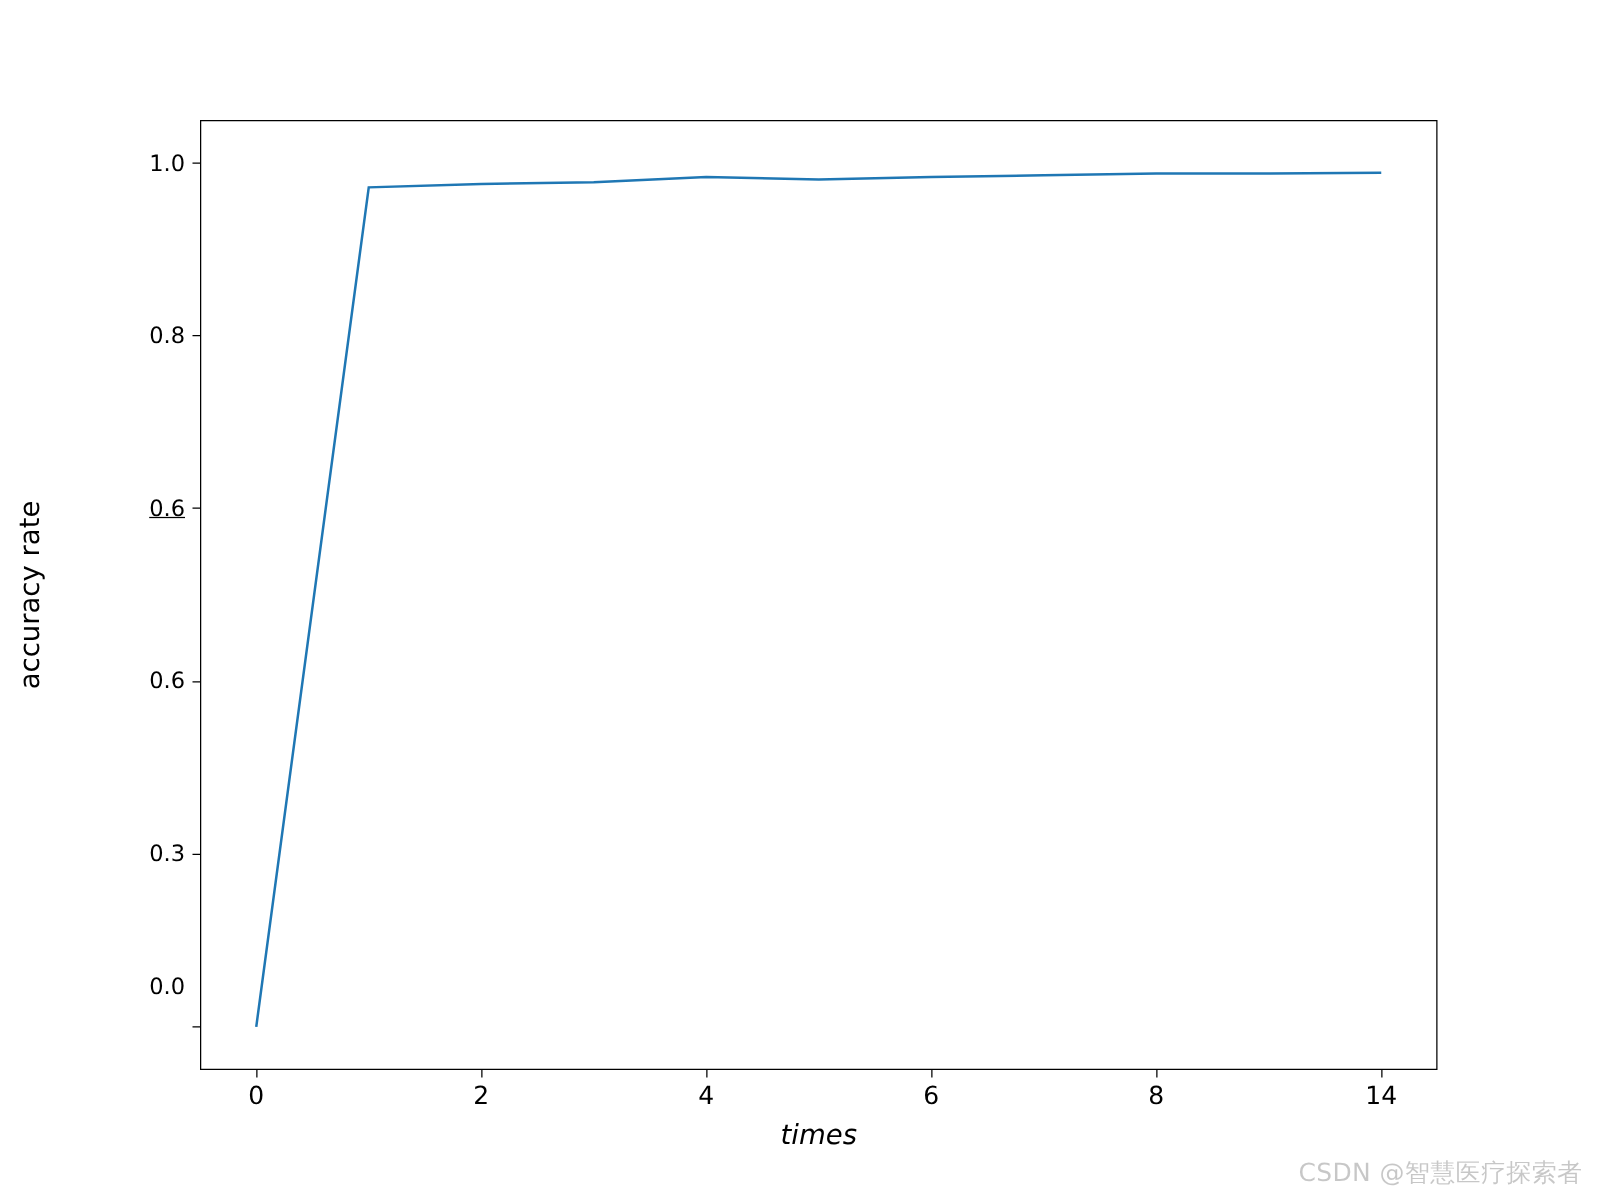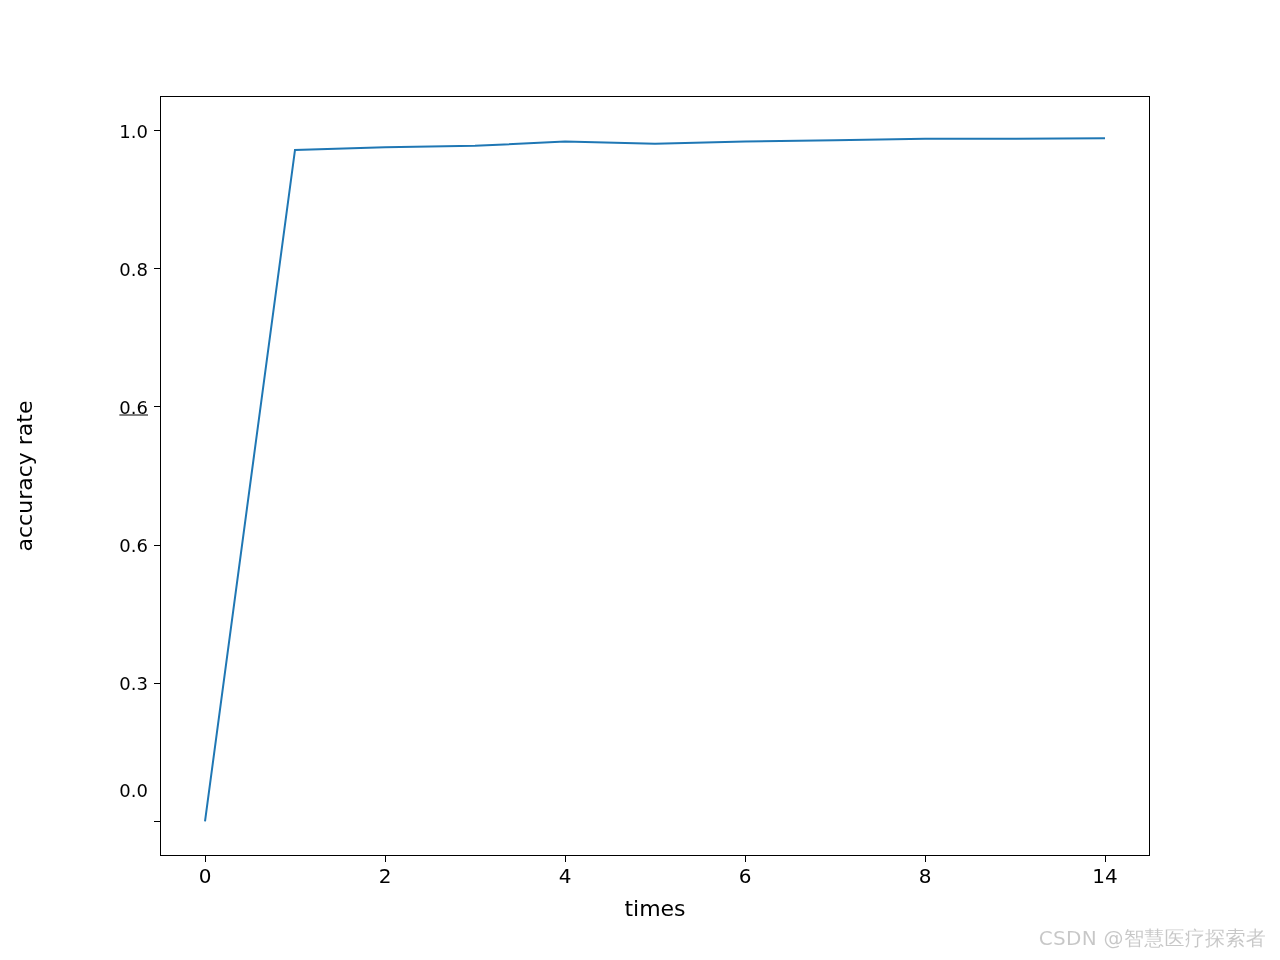--- a/index.html
+++ b/index.html
@@ -61,20 +61,21 @@
     font-size: 18px;
     white-space: nowrap;
   }
   .x-axis-label {
     position: absolute;
     left: 50%;
     top: 100%;
     margin-top: 40px;
     transform: translateX(-50%);
     font-size: 22px;
+    font-style: italic;
   }
   .y-axis-label {
     position: absolute;
     right: 100%;
     top: 50%;
     margin-right: 60px;
     transform: translateY(-50%) rotate(-90deg);
     transform-origin: center;
     font-size: 22px;
     white-space: nowrap;

